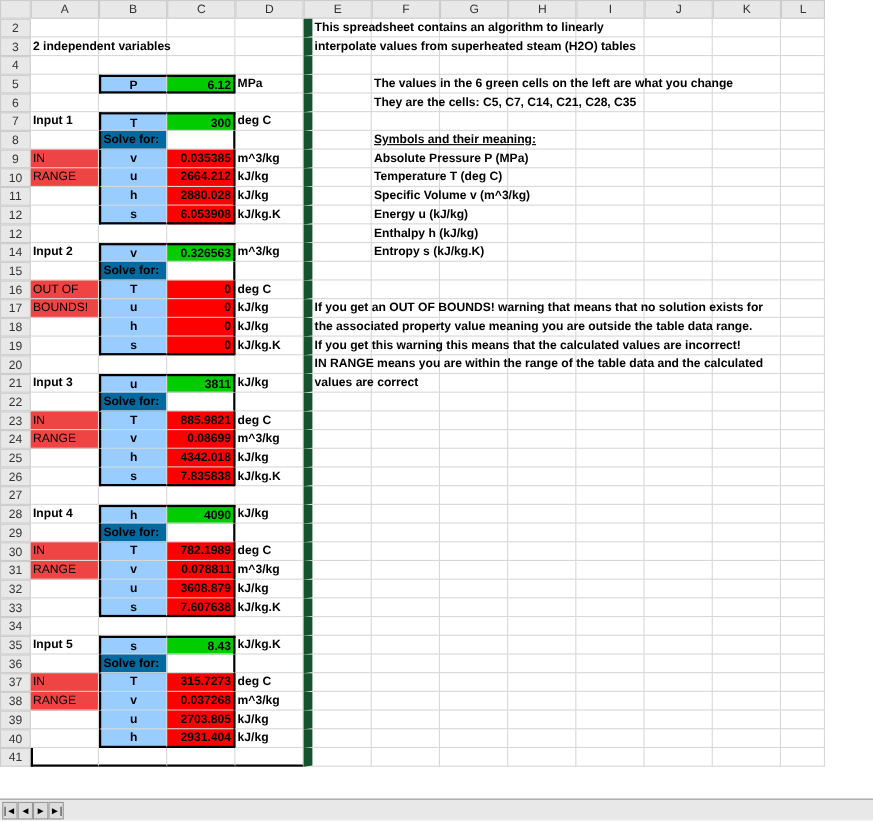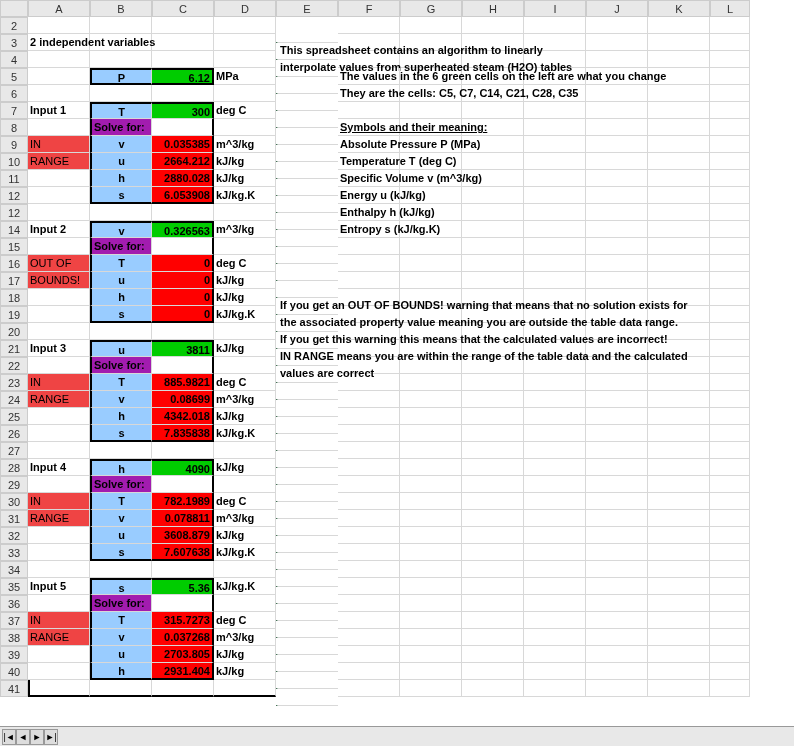--- a/index.html
+++ b/index.html
@@ -40,26 +40,26 @@
       line-height: 16px;
       overflow: hidden;
       white-space: nowrap;
       position: relative;
     }
     .bold { font-weight: bold; }
     .blue-bg { background: #99ccff; text-align: center; }
     .green-bg { background: #00cc00; text-align: right; font-weight: bold; }
     .red-bg { background: #ff0000; text-align: right; font-weight: bold; }
     .orange-bg { background: #ef4444; font-weight: normal; }
-    .white-bg { background: #a21caf; }
+    .white-bg { background: #0369a1; }
     .bt { border-top: 2px solid #000; }
     .bb { border-bottom: 2px solid #000; }
     .bl { border-left: 2px solid #000; }
     .br { border-right: 2px solid #000; }
-    .bl-e { border-left: 2px solid #14532d; margin-top: 25px; }
+    .bl-e { border-left: 8px solid #14532d; }
     .overflow {
       overflow: visible;
       z-index: 1;
     }
     .underline { text-decoration: underline; }
     .tabs {
       position: absolute;
       bottom: 0;
       left: 0;
       right: 0;
@@ -541,21 +541,21 @@
     <div class="cell"></div>
     <div class="cell"></div>
     <div class="cell"></div>
     <div class="cell"></div>
     <div class="cell"></div>
     <div class="cell"></div>
     <div class="cell"></div>
     <div class="rowhdr">35</div>
     <div class="cell bold">Input 5</div>
     <div class="cell blue-bg bold bt bl">s</div>
-    <div class="cell green-bg bt br">5.36</div>
+    <div class="cell green-bg bt br">8.43</div>
     <div class="cell bold">kJ/kg.K</div>
     <div class="cell bl-e"></div>
     <div class="cell"></div>
     <div class="cell"></div>
     <div class="cell"></div>
     <div class="cell"></div>
     <div class="cell"></div>
     <div class="cell"></div>
     <div class="cell"></div>
     <div class="rowhdr">36</div>

